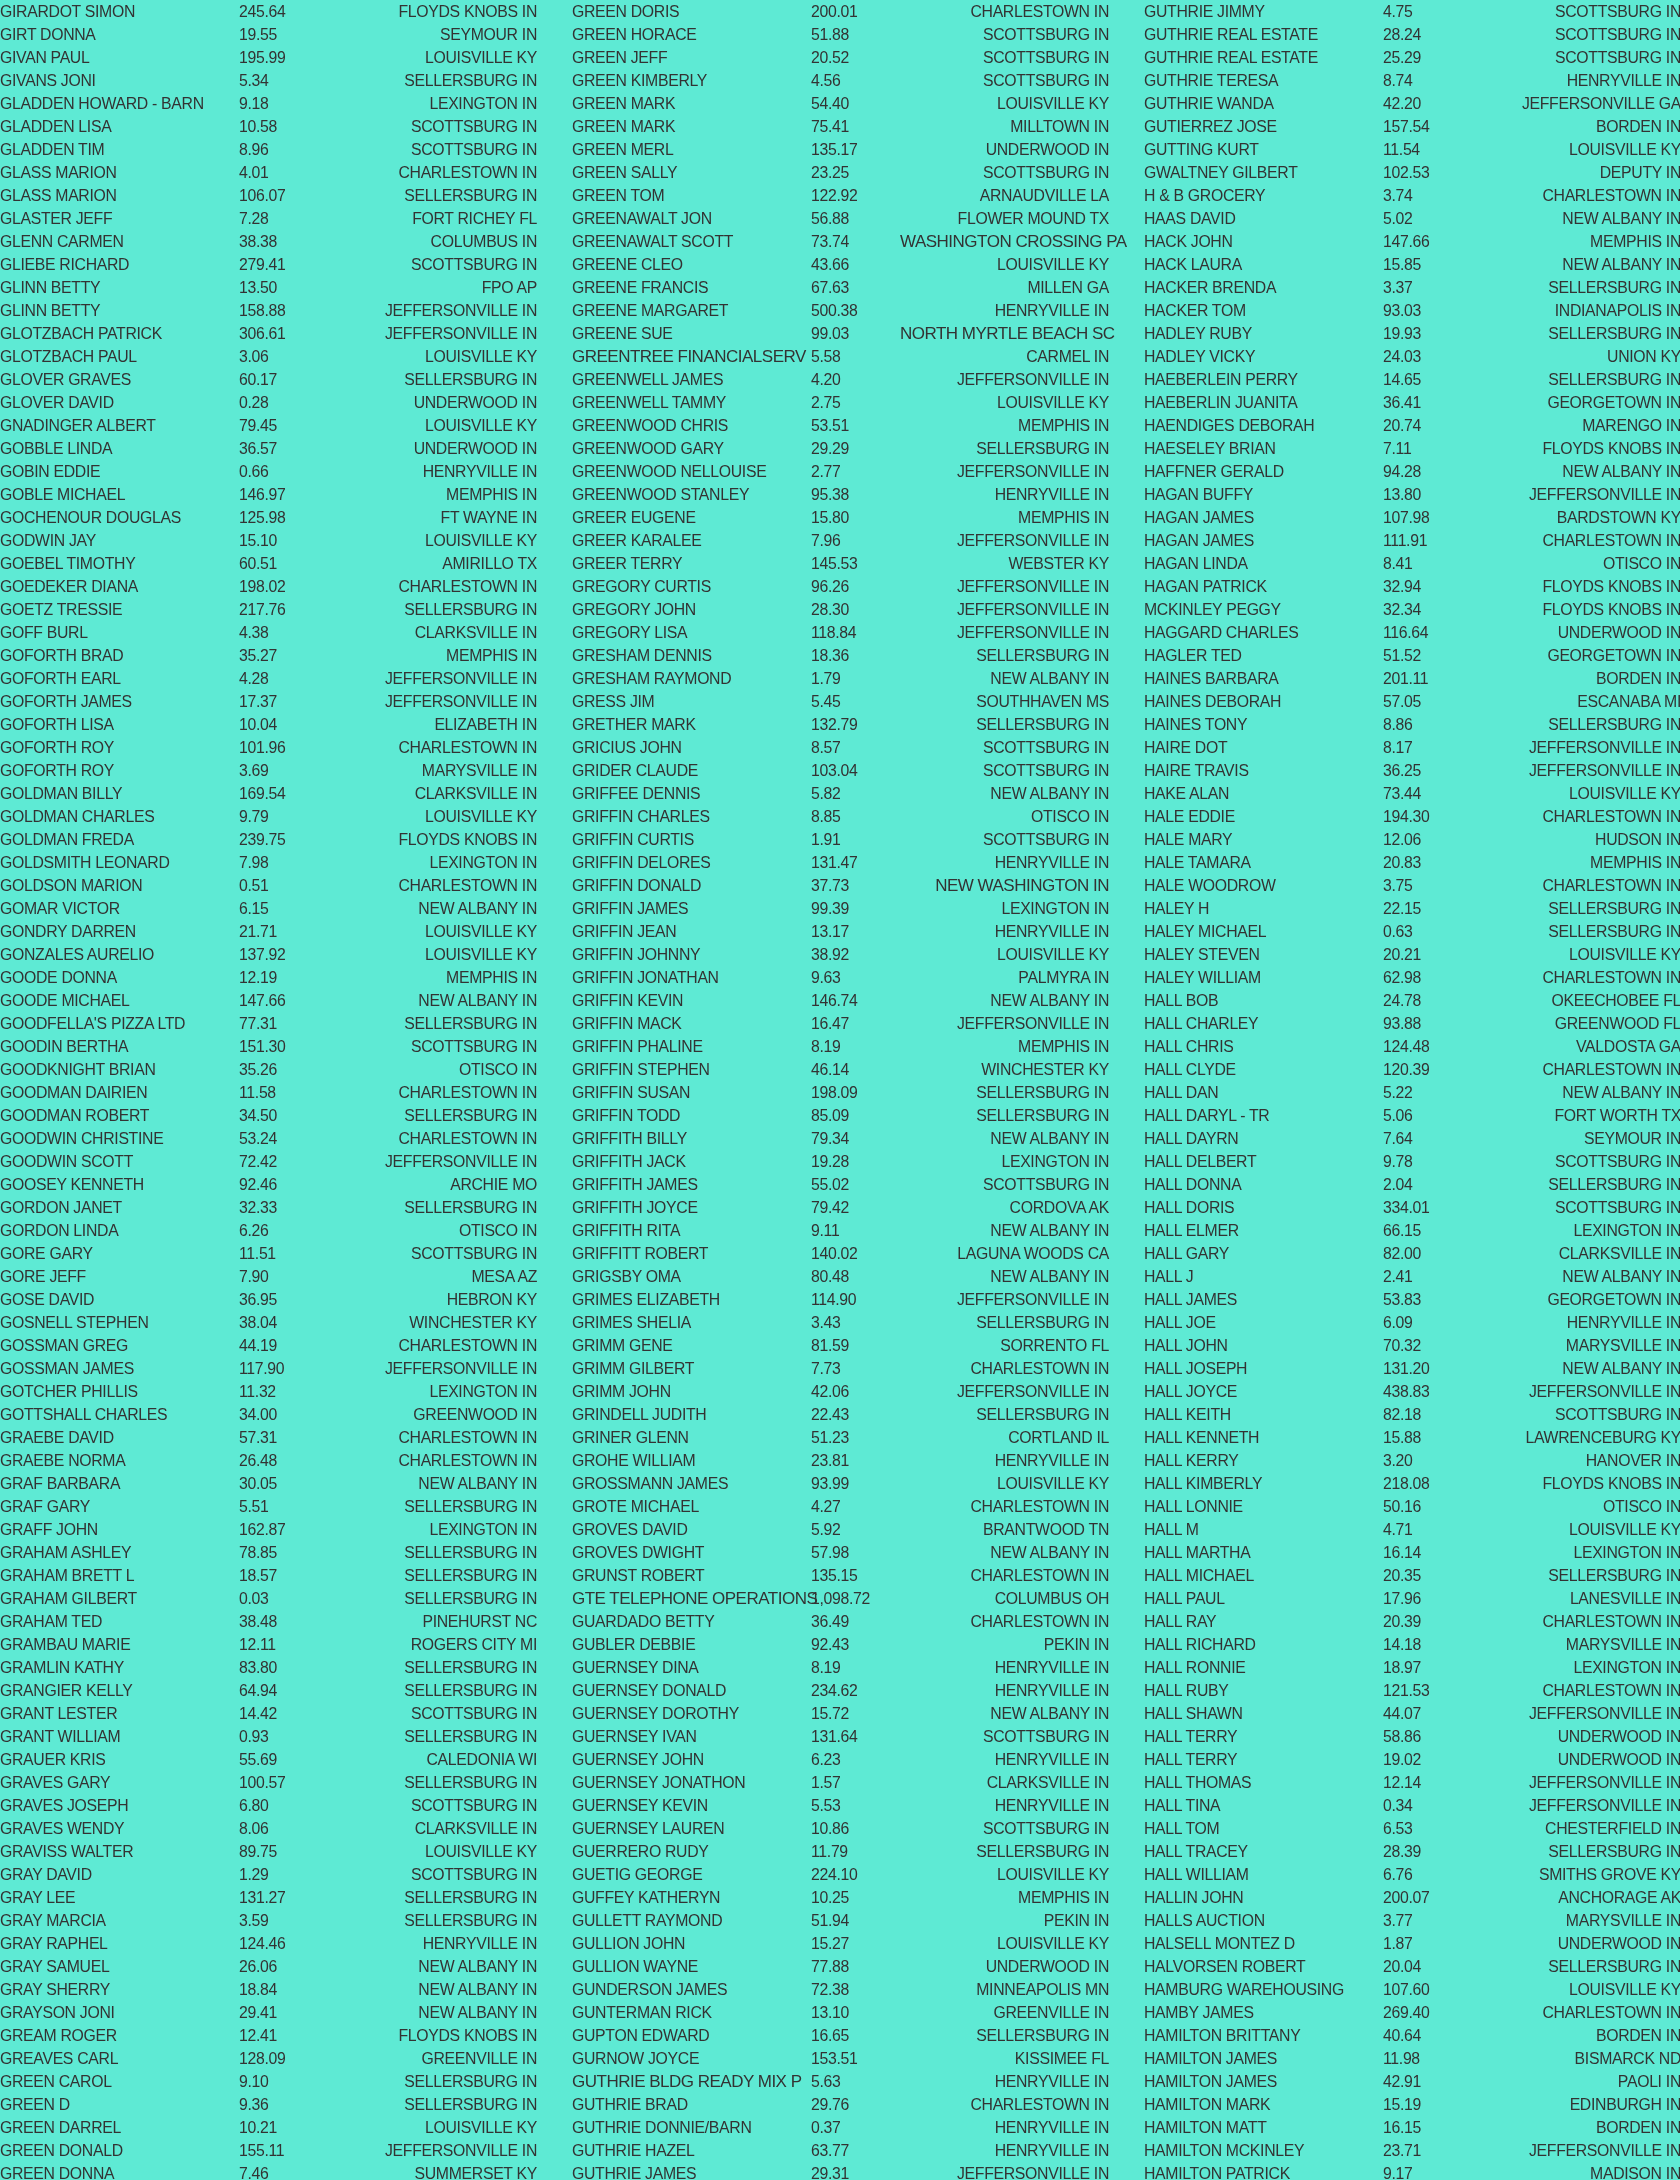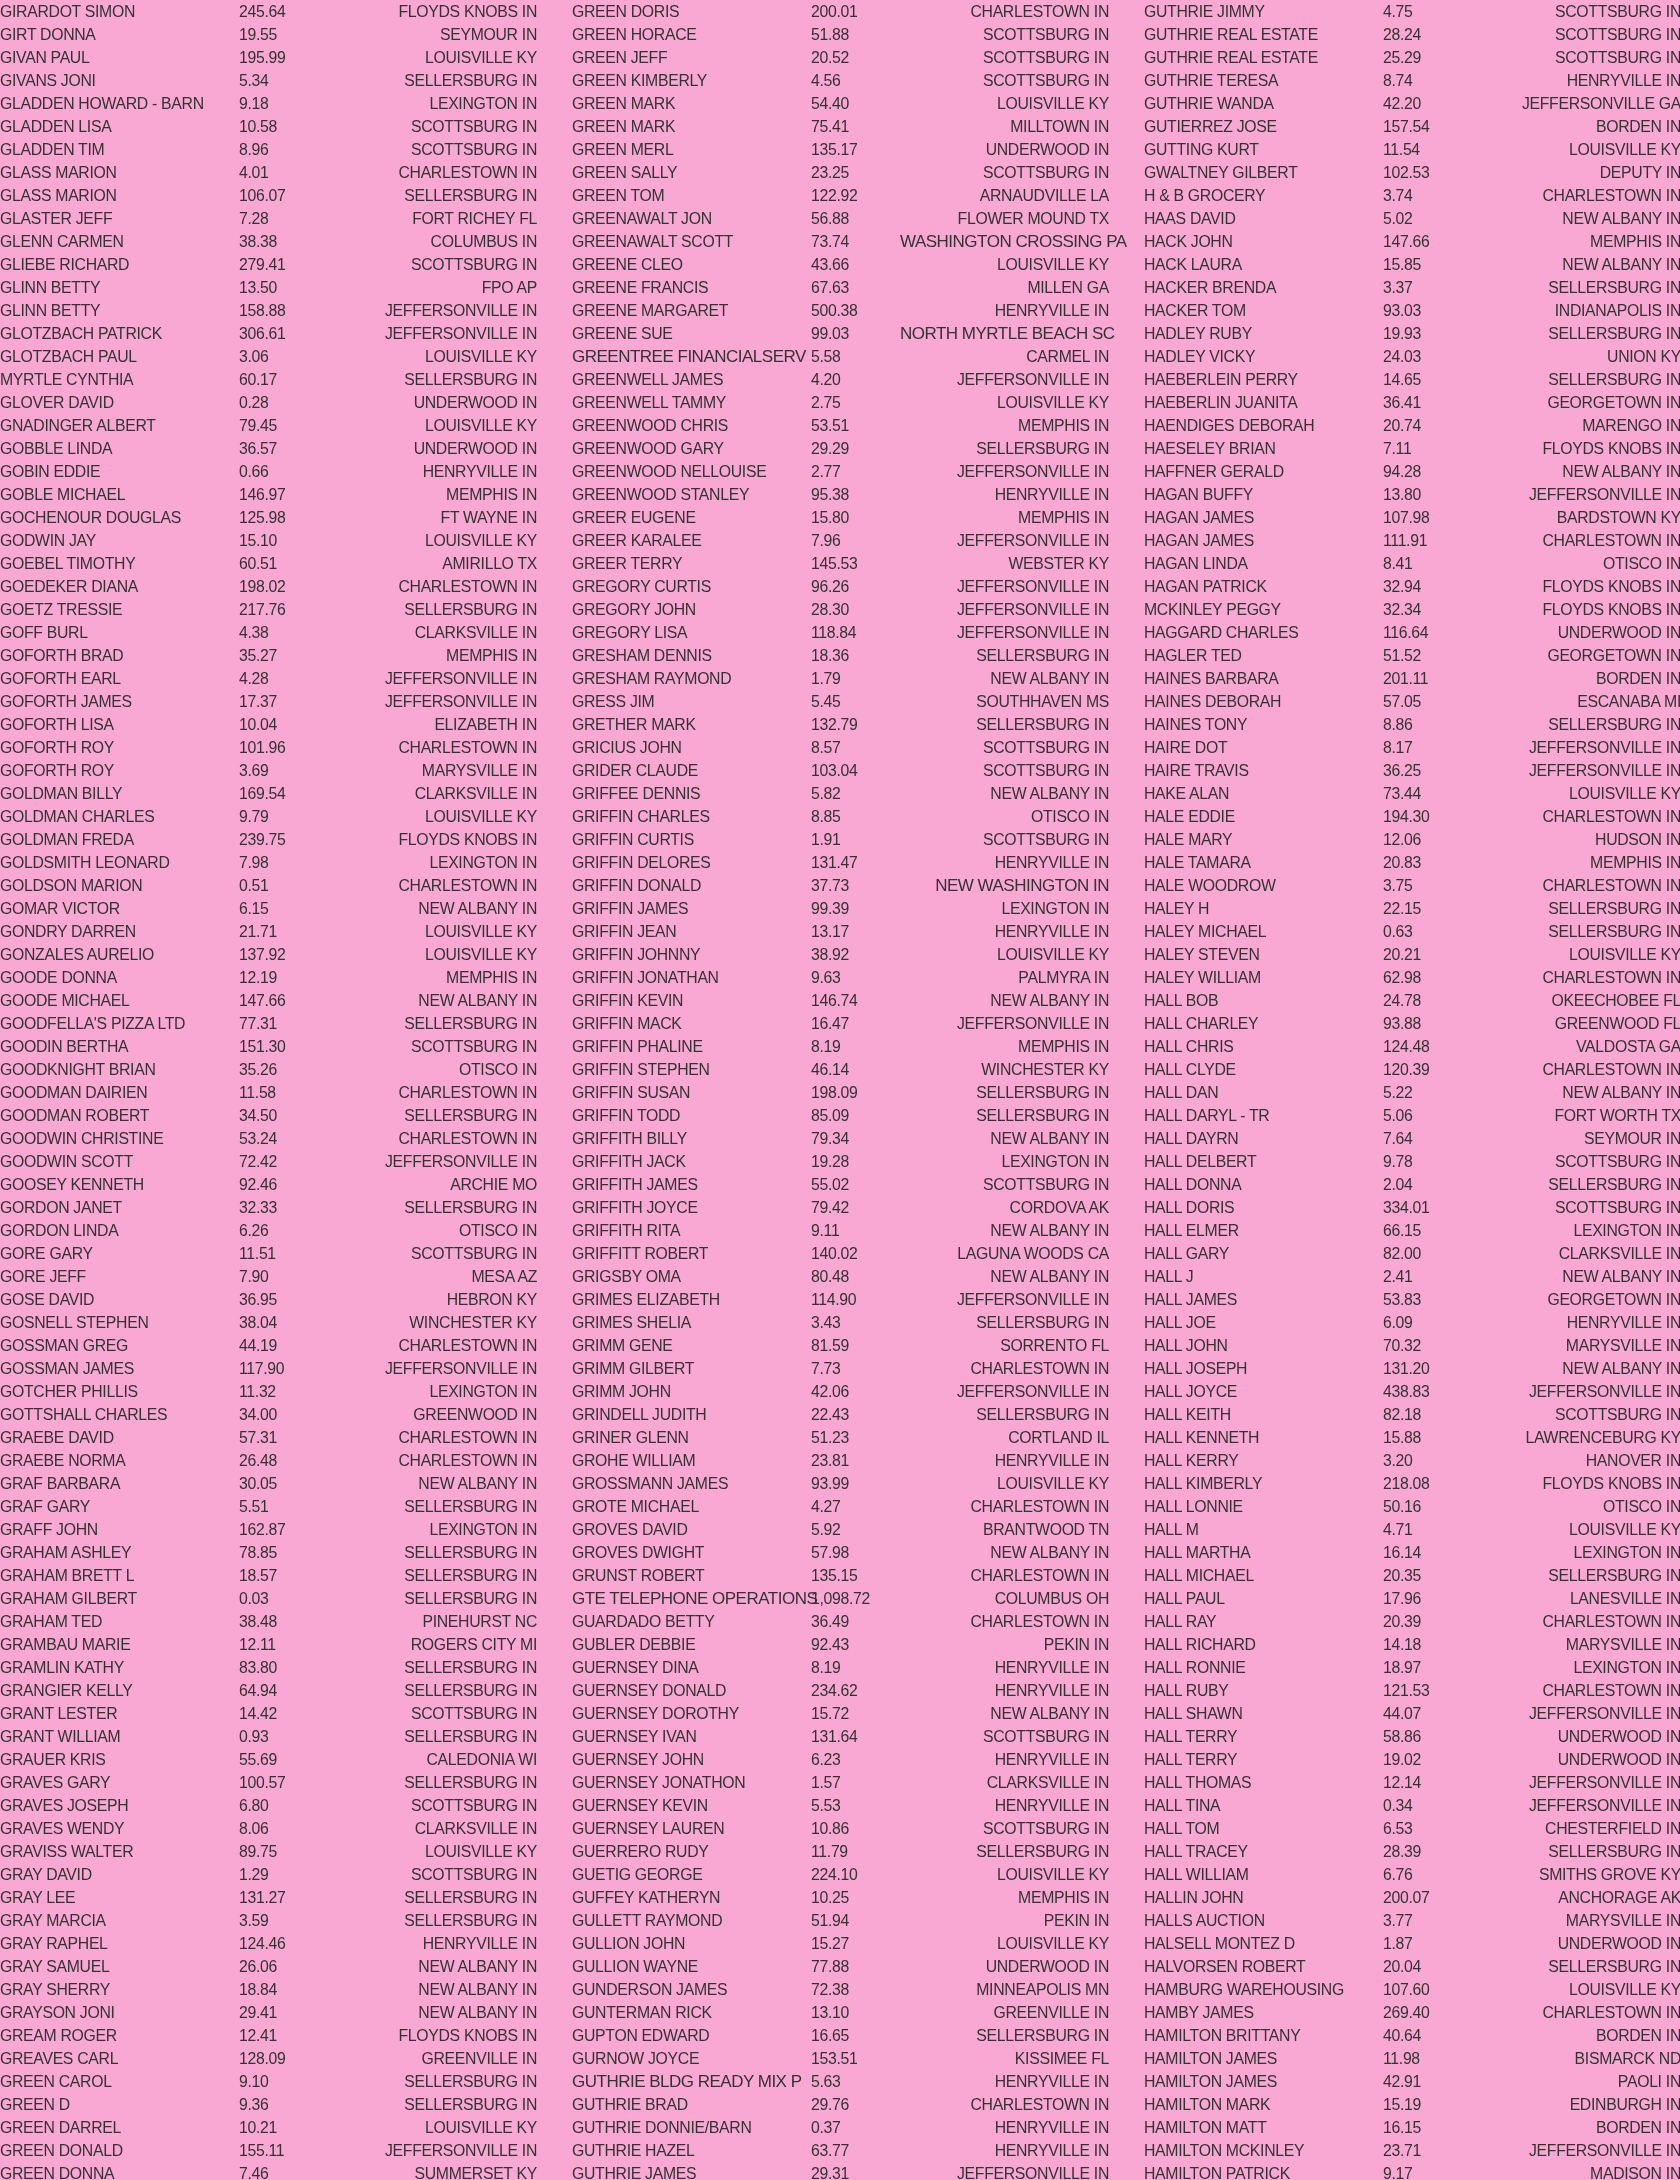--- a/index.html
+++ b/index.html
@@ -1,21 +1,21 @@
 <!DOCTYPE html>
 <html style="font-size:13.6px"><head>
 <meta charset="utf-8">
 <style>
   html, body { margin:0; padding:0; background:#ffffff; }
   body {
     width:1681px; height:2181px; overflow:hidden;
     font-family:"Liberation Sans", sans-serif;
     color:#333333;
   }
-  .page { display:flex; width:1681px; height:2181px; background:#f9a8d4; }
+  .page { display:flex; width:1681px; height:2181px; background:#5eead4; }
   .col { width:537px; flex:0 0 537px; }
   .col + .col { margin-left:35px; }
   .row {
     display:flex; align-items:baseline;
     height:23px; line-height:23px;
     white-space:nowrap;
     font-size:15.8px; letter-spacing:-0.3px;
   }
   .nm   { flex:0 0 239px; width:239px; text-align:left; overflow:visible; }
   .amt  { flex:0 0 89px; width:89px; text-align:left; }
@@ -101,21 +101,21 @@
         <span class="nm">GLOTZBACH PATRICK</span>
         <span class="amt">306.61</span>
         <span class="city">JEFFERSONVILLE IN</span>
       </div>
       <div class="row">
         <span class="nm">GLOTZBACH PAUL</span>
         <span class="amt">3.06</span>
         <span class="city">LOUISVILLE KY</span>
       </div>
       <div class="row">
-        <span class="nm">MYRTLE CYNTHIA</span>
+        <span class="nm">GLOVER GRAVES</span>
         <span class="amt">60.17</span>
         <span class="city">SELLERSBURG IN</span>
       </div>
       <div class="row">
         <span class="nm">GLOVER DAVID</span>
         <span class="amt">0.28</span>
         <span class="city">UNDERWOOD IN</span>
       </div>
       <div class="row">
         <span class="nm">GNADINGER ALBERT</span>

